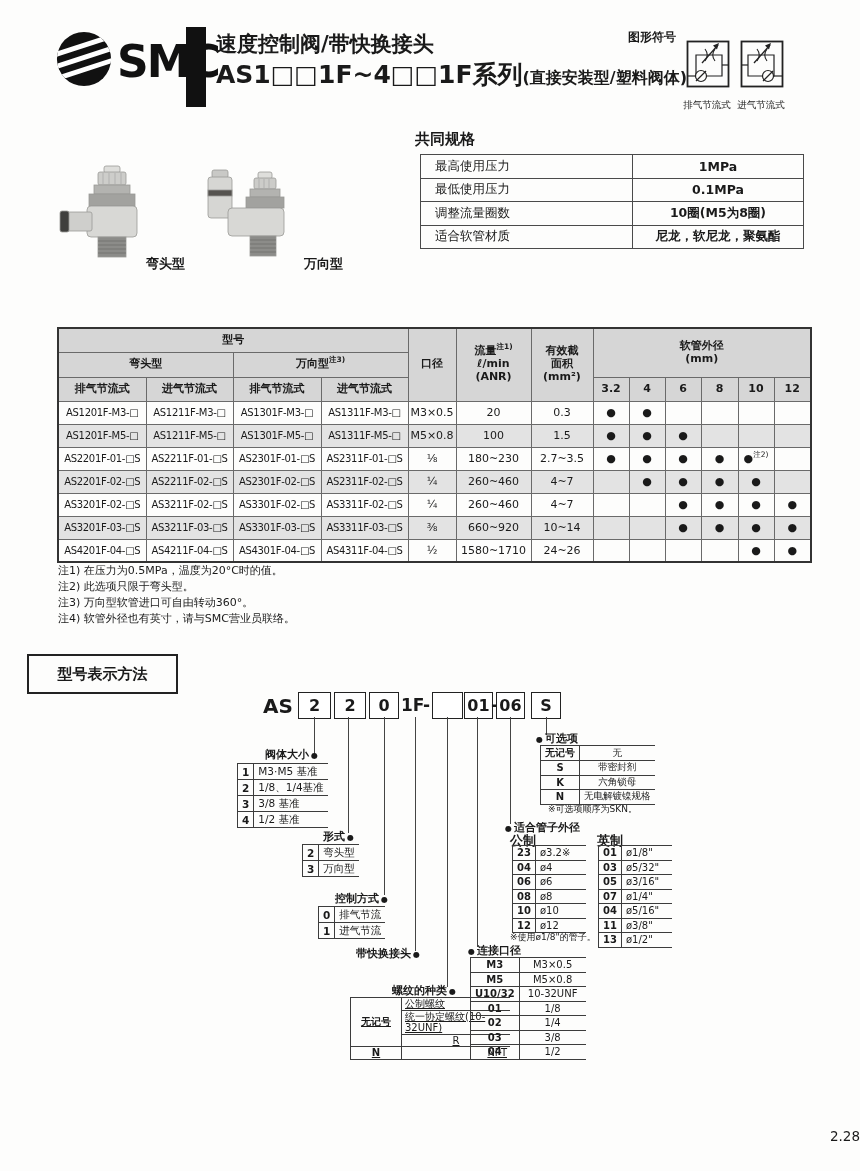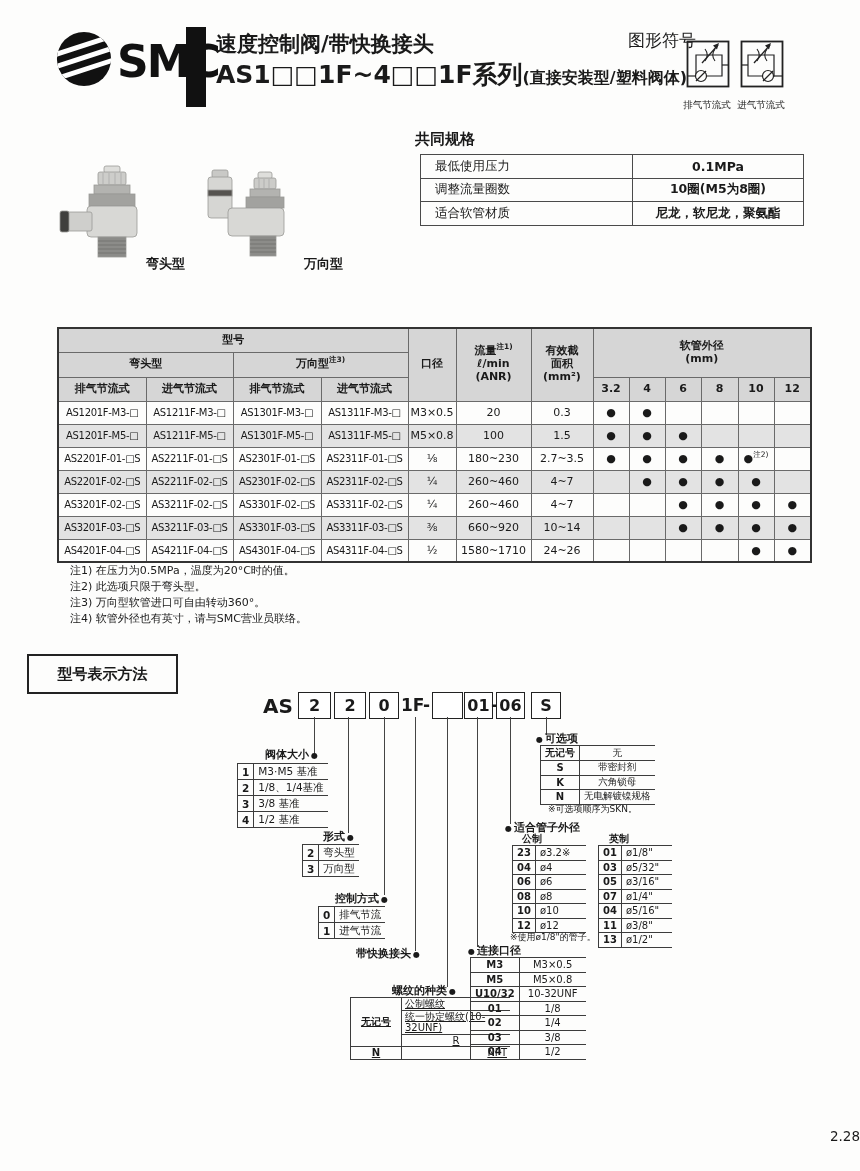--- a/index.html
+++ b/index.html
@@ -7,21 +7,21 @@
         font-family:"DejaVu Sans","Liberation Sans",sans-serif;color:#1a1a1a;overflow:hidden;margin:0 auto;}
   .abs{position:absolute;}
   sup{font-size:7.5px;vertical-align:super;line-height:0;}
 
   
   .brand-text{font-size:44px;font-weight:bold;letter-spacing:-2px;color:#111;}
   .hbar{background:#111;}
   .title1{font-size:21px;font-weight:bold;}
   .title2{font-size:25px;font-weight:bold;display:flex;align-items:baseline;white-space:nowrap;text-align:center;}
   .title2 .paren{font-size:16px;font-weight:bold;}
-  .sym-label{font-size:17px;font-weight:normal;}
+  .sym-label{font-size:12px;font-weight:bold;}
   .sym-cap{font-size:9.5px;text-align:center;width:62px;}
 
   
   .prod-label{font-size:13px;font-weight:bold;}
 
   
   .sec-title{font-size:15px;font-weight:bold;}
   .spec{border-collapse:collapse;border:1px solid #4a4a4a;table-layout:fixed;width:384px;}
   .spec td{border-top:1px solid #4a4a4a;height:22.5px;font-size:12.5px;padding:0;}
   .spec td:first-child{width:197px;padding-left:14px;border-right:1px solid #4a4a4a;}
@@ -36,21 +36,21 @@
   .model-table thead tr:nth-child(3){height:24px;}
   .model-table tbody tr{height:23px;}
   .model-table tbody tr:nth-child(even){background:#e3e3e3;}
   .model-table tbody td{font-size:10px;letter-spacing:-0.3px;}
   .model-table tbody td:nth-child(5),
   .model-table tbody td:nth-child(6),
   .model-table tbody td:nth-child(7){font-size:11px;letter-spacing:0;}
   .model-table tbody td:nth-child(n+8){font-size:11px;letter-spacing:0;}
 
   
-  .note-line{font-size:11px;line-height:16px;margin-left:12px;}
+  .note-line{font-size:11px;line-height:16px;}
 
   
   .howto-box{border:2px solid #222;display:flex;align-items:center;justify-content:center;
              font-size:15px;font-weight:bold;}
   .code-prefix{font-size:20px;font-weight:bold;}
   .code-box{border:1.6px solid #222;display:flex;align-items:center;justify-content:center;
             font-size:16px;font-weight:bold;background:#fff;}
   .code-mid{font-size:17px;font-weight:bold;}
   .vline{position:absolute;width:1.2px;background:#444;}
   .lbl{font-size:11px;font-weight:bold;white-space:nowrap;}
@@ -68,21 +68,21 @@
   .t-opt td:last-child{font-size:9.5px;min-width:66px;text-align:center;}
   .t-tube td:last-child{min-width:42px;}
 
   .tt{border-collapse:collapse;}
   .tt td{border-bottom:1px solid #3c3c3c;font-size:10px;padding:0 3px;text-decoration:underline;}
   .tt tr:first-child td{border-top:1px solid #3c3c3c;}
   .tt td.c{border-left:1px solid #3c3c3c;border-right:1px solid #3c3c3c;
            text-align:center;font-weight:bold;width:44px;}
   .tt td.d{width:102px;white-space:normal;line-height:1.15;}
 
-  .sub-label{font-size:10px;font-weight:bold;margin-left:12px;}
+  .sub-label{font-size:13px;font-weight:bold;}
   .tiny-note{font-size:9px;white-space:nowrap;}
   .footer-page{font-size:13.5px;text-align:right;width:860px;}
 </style>
 </head>
 <body>
 
 <div class="page">
 
   <svg class="abs" style="left:55px;top:30px" width="58" height="58" viewBox="0 0 60 60">
     <defs>
@@ -170,20 +170,24 @@
       <line x1="52" y1="80" x2="78" y2="80" stroke="#6f6f6d"></line>
         <line x1="52" y1="84" x2="78" y2="84" stroke="#6f6f6d"></line>
     </g>
   </svg>
   <div class="abs prod-label" style="left:146px;top:255px">弯头型</div>
   <div class="abs prod-label" style="left:304px;top:255px">万向型</div>
 
   <div class="abs sec-title" style="left:415px;top:130px">共同规格</div>
   <table class="abs spec" style="left:420px;top:154px">
     <tbody>
+        <tr>
+          <td>最高使用压力</td>
+          <td>1MPa</td>
+        </tr>
         <tr>
           <td>最低使用压力</td>
           <td>0.1MPa</td>
         </tr>
         <tr>
           <td>调整流量圈数</td>
           <td>10圈(M5为8圈)</td>
         </tr>
         <tr>
           <td>适合软管材质</td>

